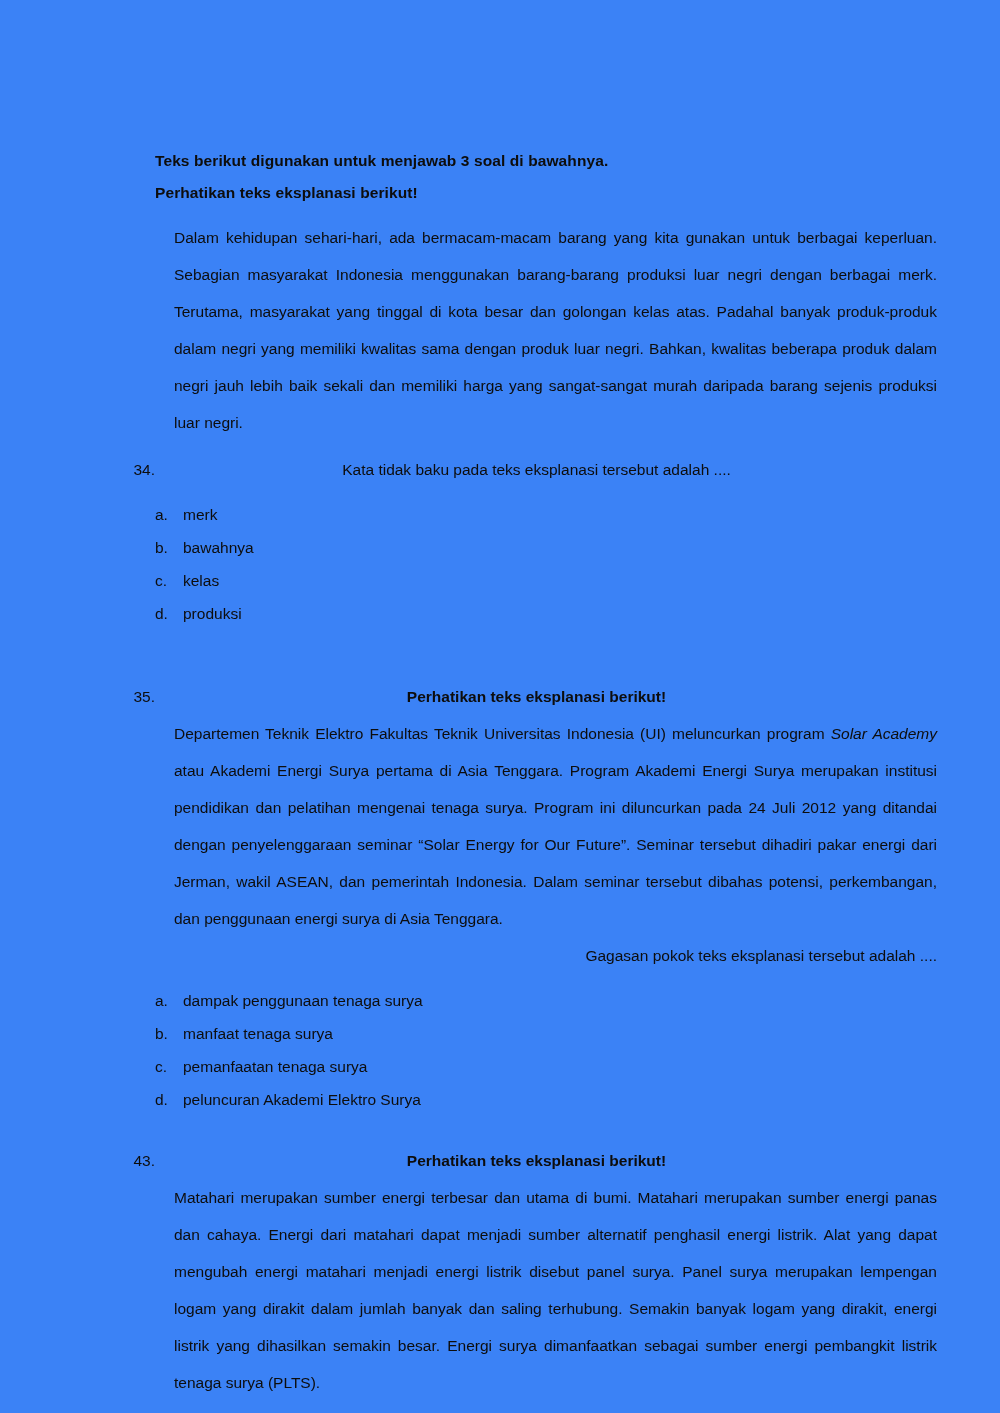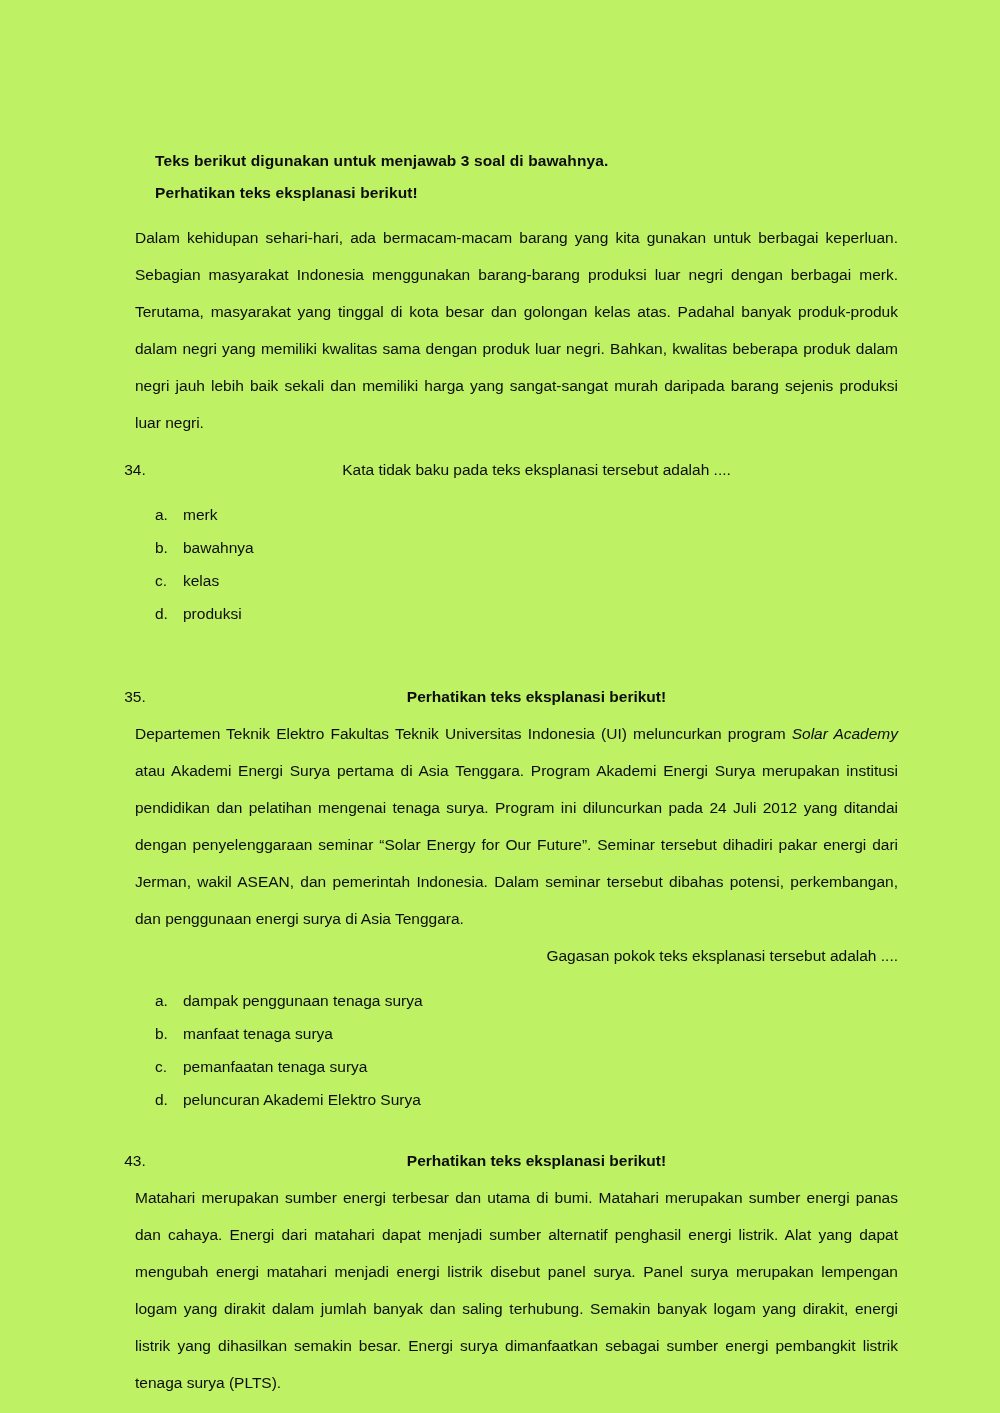--- a/index.html
+++ b/index.html
@@ -10,21 +10,21 @@
   }
   body {
     font-family: "Liberation Sans", sans-serif;
     color: #0d0d0d;
     -webkit-font-smoothing: antialiased;
   }
   .page {
     position: relative;
     width: 1000px;
     height: 1413px;
-    background: #bef264;
+    background: #3b82f6;
     overflow: hidden;
     box-sizing: border-box;
   }
   
   .content {
     position: absolute;
     left: 112px;
     top: 145px;
     width: 806px;
   }
@@ -33,40 +33,40 @@
   .lead {
     margin-left: 43px;           
     font-size: 15.5px;
     font-weight: bold;
     line-height: 32px;
     letter-spacing: 0.1px;
     white-space: nowrap;
   }
 
   .para {
-    margin-left: 23px;
+    margin-left: 62px;
     width: 763px;
     font-size: 15.5px;
     line-height: 37px;
     text-align: justify;
     text-justify: inter-word;
   }
   .para.last-left { text-align: right; }
 
   
   .qrow {
     display: flex;
     align-items: flex-start;
     font-size: 15.5px;
     line-height: 37px;
   }
   .qnum {
     width: 43px;
     flex: 0 0 43px;
-    text-align: center;
+    text-align: right;
     padding-left: 3px;
     box-sizing: border-box;
   }
   .qbody {
     flex: 1 1 auto;
     width: 763px;
     text-align: justify;
   }
   .qbody.bold { font-weight: bold; }
   .qbody.nowrap { white-space: nowrap; text-align: center; }

